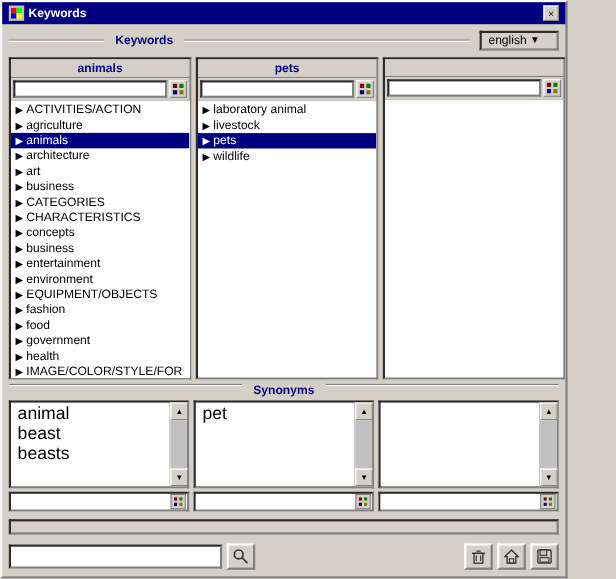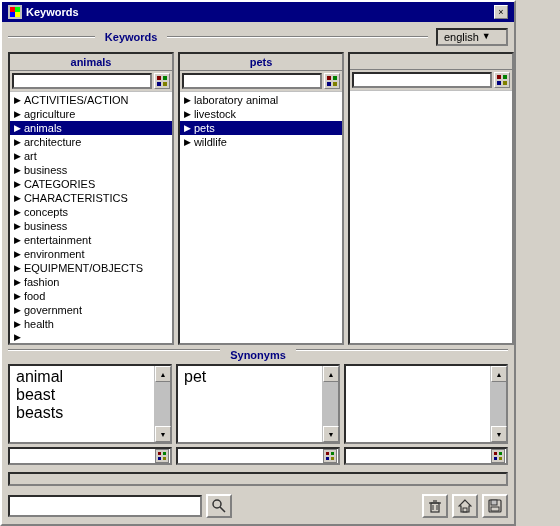--- a/index.html
+++ b/index.html
@@ -407,20 +407,21 @@
             <div class="list-item">
               <span class="list-arrow">▶</span>
               <span>government</span>
             </div>
             <div class="list-item">
               <span class="list-arrow">▶</span>
               <span>health</span>
             </div>
             <div class="list-item">
               <span class="list-arrow">▶</span>
+              <span>IMAGE/COLOR/STYLE/FOR</span>
             </div>
           </div>
       </div>
 
       <div class="col-panel">
         <div class="col-header">pets</div>
         <div class="col-search-row">
           <input class="col-search-input" type="text" value="" style="">
           <div class="grid-btn">
             <svg width="10" height="10" viewBox="0 0 10 10">

